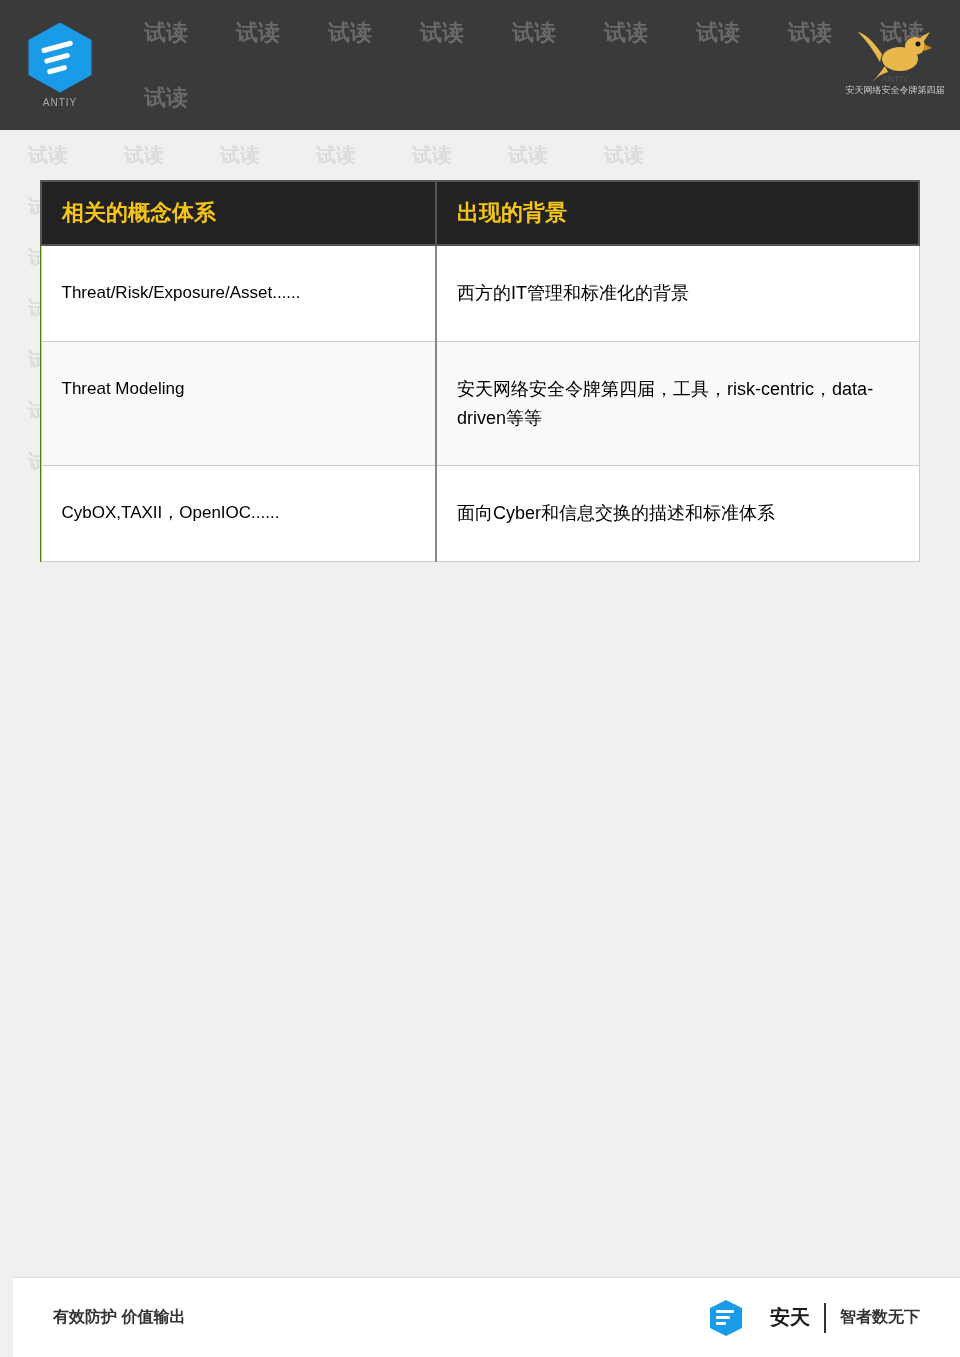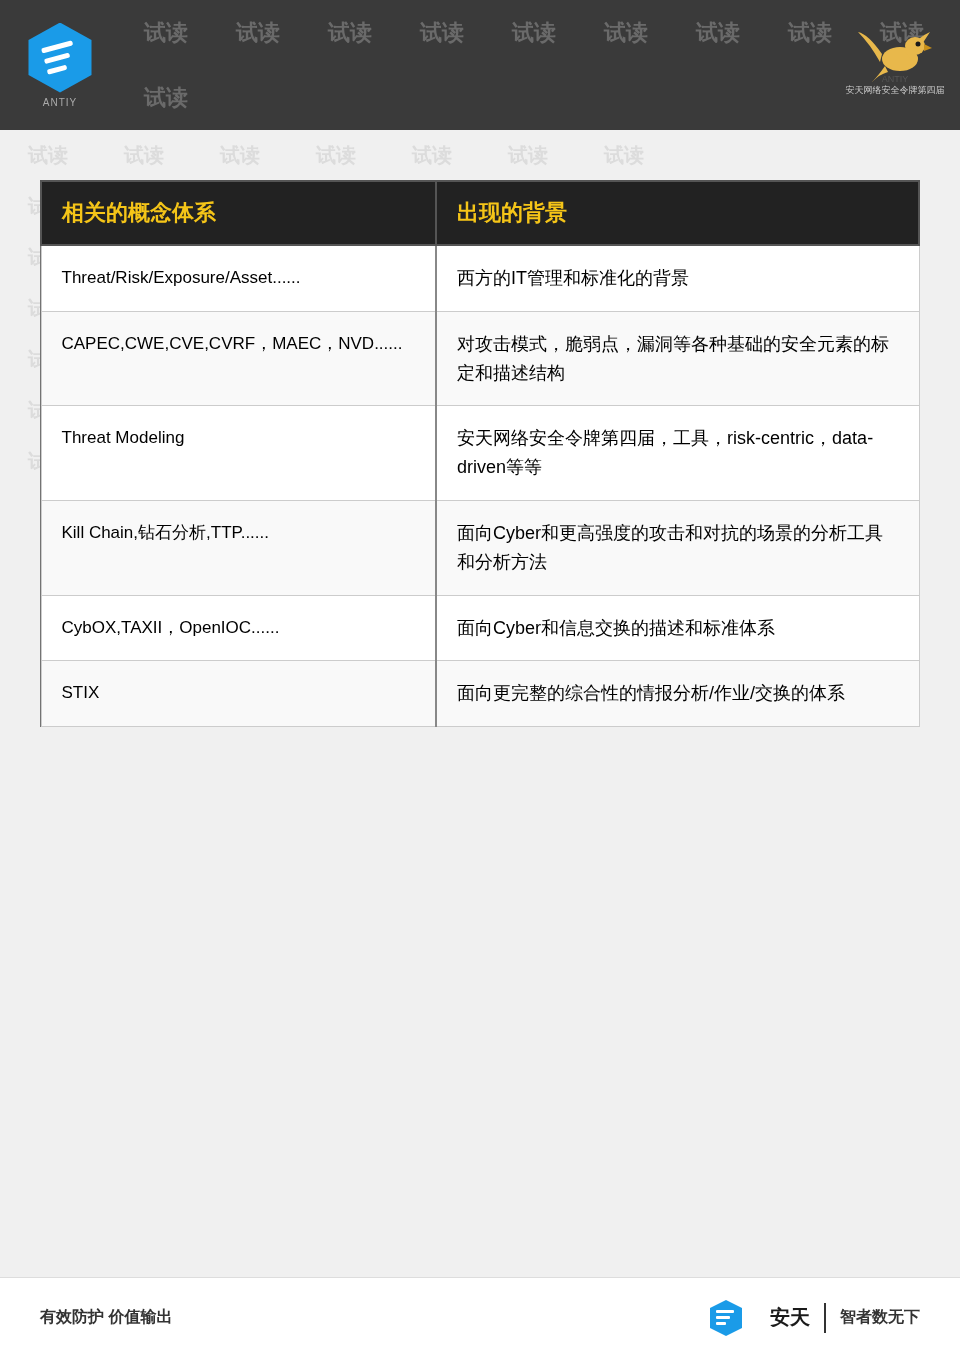--- a/index.html
+++ b/index.html
@@ -136,35 +136,35 @@
     .main-content {
       position: relative;
       z-index: 2;
       padding: 50px 40px 60px 40px;
     }
 
     
     .data-table {
       width: 100%;
       border-collapse: collapse;
-      background: #737373;
+      background: #4d7c0f;
     }
 
     .data-table th {
       background: #222;
       color: #f5c518;
       font-size: 22px;
       font-weight: bold;
       padding: 16px 20px;
       text-align: left;
       border: 2px solid #555;
     }
 
     .data-table td {
-      padding: 18px 20px;
+      padding: 33px 20px;
       font-size: 18px;
       border: 1px solid #ccc;
       vertical-align: top;
       line-height: 1.6;
     }
 
     .data-table tr:nth-child(even) td {
       background: #f9f9f9;
     }
 
@@ -180,21 +180,21 @@
     }
 
     .data-table td:last-child {
       width: 55%;
     }
 
     
     .footer {
       position: absolute;
       bottom: 0;
-      left: 0;
+      left: 13px;
       right: 0;
       height: 80px;
       background: white;
       display: flex;
       align-items: center;
       justify-content: space-between;
       padding: 0 40px;
       border-top: 1px solid #ddd;
       z-index: 2;
     }
@@ -365,38 +365,26 @@
         <th>相关的概念体系</th>
         <th>出现的背景</th>
       </tr>
     </thead>
     <tbody id="table-body">
     <tr>
           <td>Threat/Risk/Exposure/Asset......</td>
           <td>西方的IT管理和标准化的背景</td>
         </tr>
         <tr>
-          <td>CAPEC,CWE,CVE,CVRF，MAEC，NVD......</td>
-          <td>对攻击模式，脆弱点，漏洞等各种基础的安全元素的标定和描述结构</td>
-        </tr>
-        <tr>
           <td>Threat Modeling</td>
           <td>安天网络安全令牌第四届，工具，risk-centric，data-driven等等</td>
         </tr>
         <tr>
-          <td>Kill Chain,钻石分析,TTP......</td>
-          <td>面向Cyber和更高强度的攻击和对抗的场景的分析工具和分析方法</td>
-        </tr>
-        <tr>
           <td>CybOX,TAXII，OpenIOC......</td>
           <td>面向Cyber和信息交换的描述和标准体系</td>
-        </tr>
-        <tr>
-          <td>STIX</td>
-          <td>面向更完整的综合性的情报分析/作业/交换的体系</td>
         </tr>
       </tbody>
   </table>
 </div>
 
 <div class="footer">
   <div class="footer-left">有效防护 价值输出</div>
   <div class="footer-right">
     <div class="footer-logo-antiy">
       <svg width="40" height="40" viewBox="0 0 40 40">

